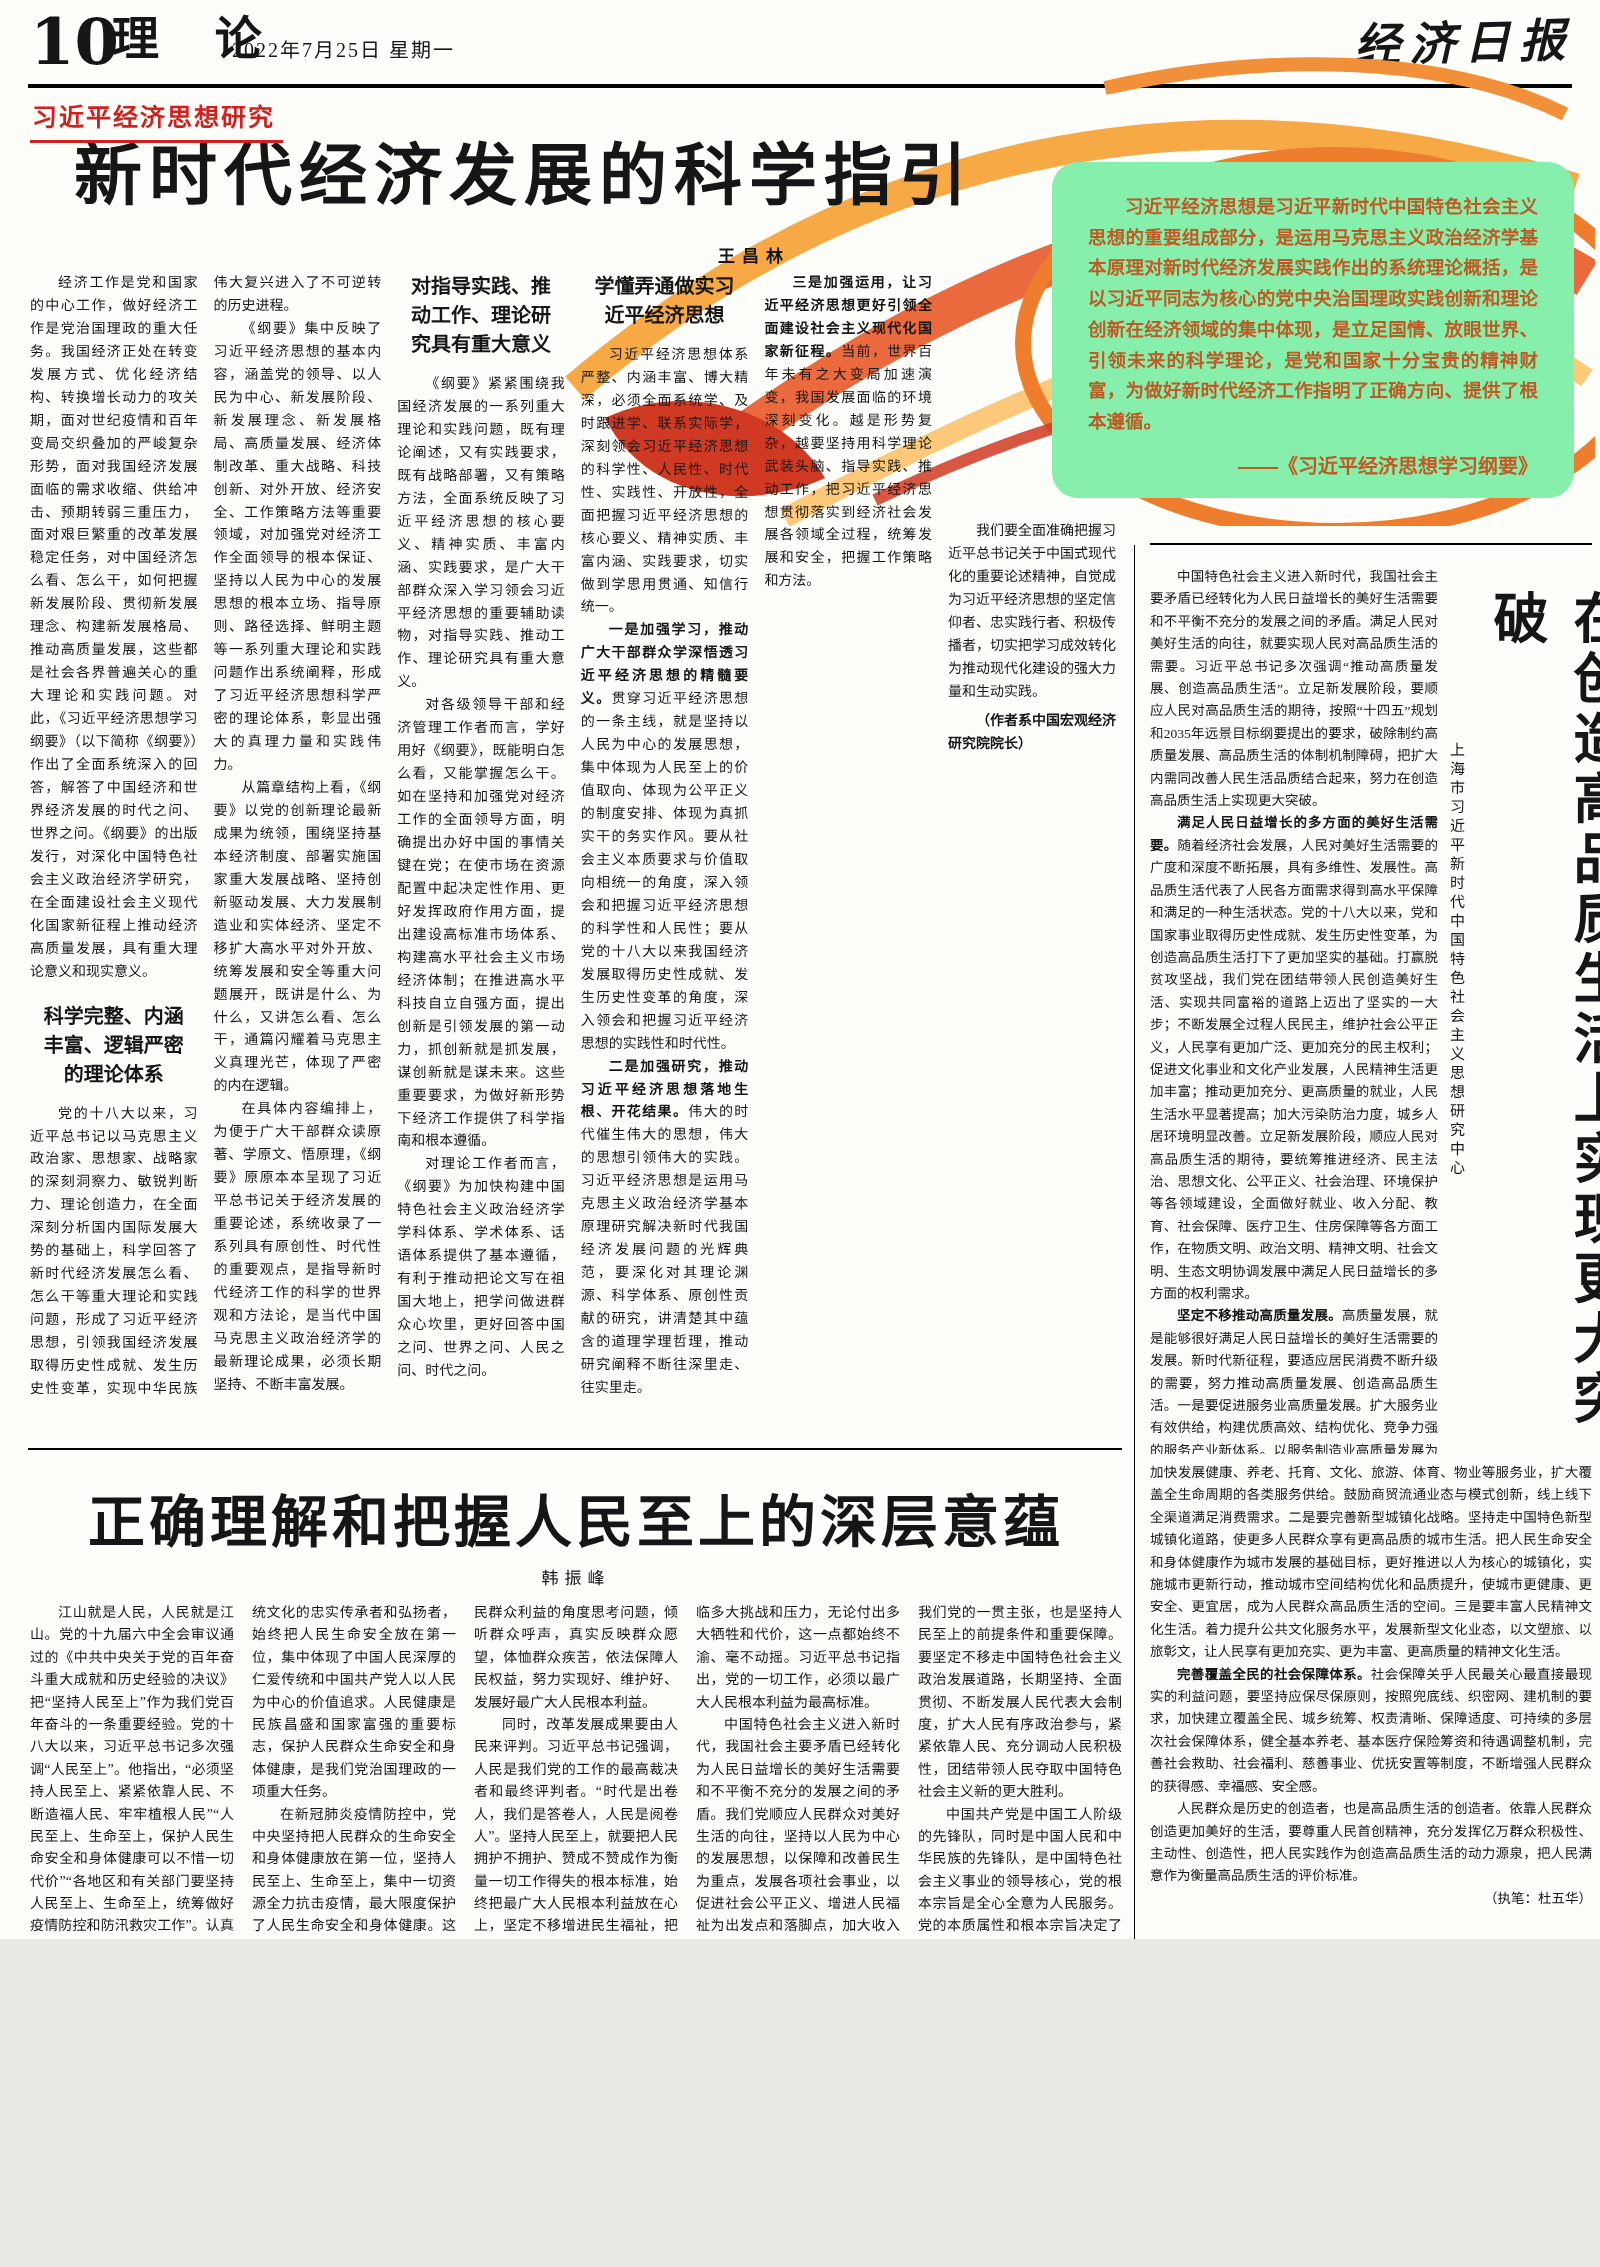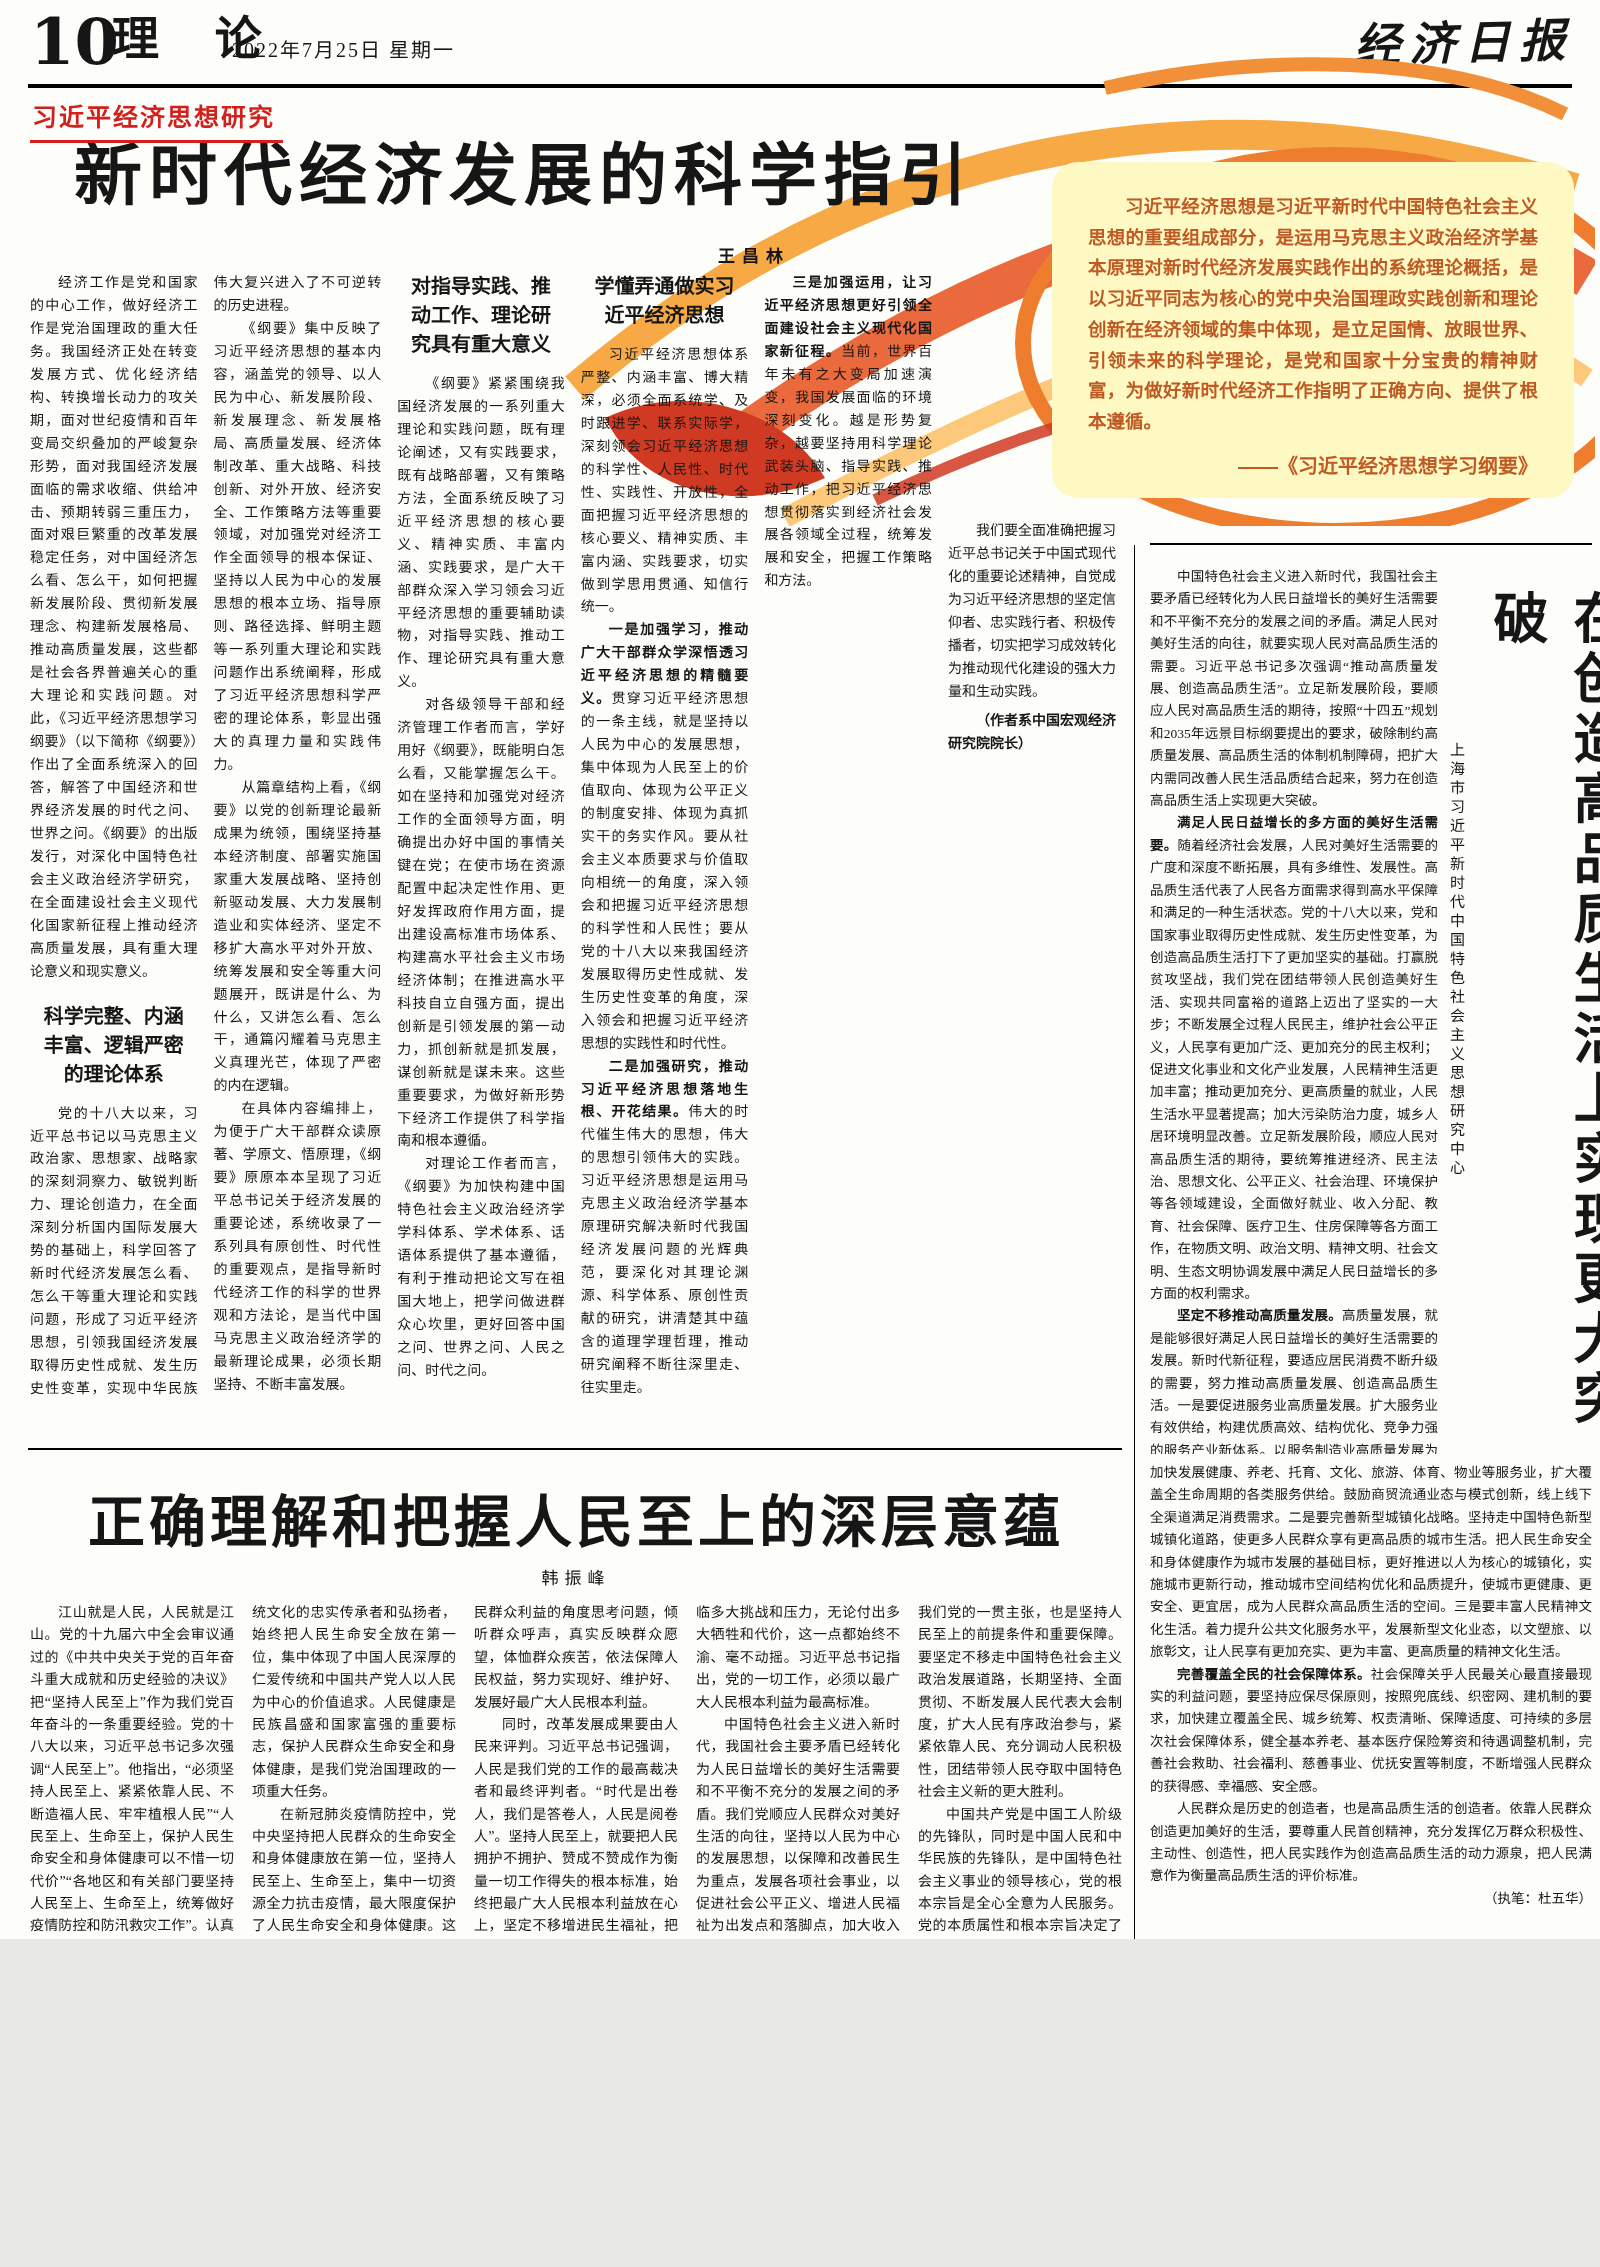--- a/index.html
+++ b/index.html
@@ -16,21 +16,21 @@
   .header-rule{left:28px;top:84px;width:1544px;height:4px;background:#000;}
 
   
   .kicker{left:30px;top:97px;font-size:25px;font-weight:900;color:#d2201d;
           font-family:"Liberation Sans",sans-serif;border-bottom:3px solid #d2201d;
           padding:0 8px 7px 2px;letter-spacing:2px;z-index:6;}
   .flames{left:545px;top:48px;width:1050px;height:478px;z-index:1;}
   .main-headline{left:74px;top:120px;margin:0;font-size:68px;font-weight:900;letter-spacing:7px;
                  font-family:"Liberation Sans",sans-serif;white-space:nowrap;z-index:4;}
   .main-byline{left:30px;top:242px;width:760px;text-align:right;font-size:17px;letter-spacing:7px;z-index:4;font-weight:bold;}
-  .quote-box{left:1052px;top:162px;width:522px;height:336px;background:#fef9c3;border-radius:26px;
+  .quote-box{left:1052px;top:162px;width:522px;height:336px;background:#86efac;border-radius:26px;
              padding:30px 36px;box-sizing:border-box;z-index:5;}
   .quote-text{margin:0;color:#c05a24;font-size:18.5px;line-height:1.66;font-weight:700;
               text-indent:2em;text-align:justify;font-family:"Liberation Sans",sans-serif;}
   .quote-attr{margin:12px 0 0;color:#c05a24;font-size:20px;font-weight:900;text-align:right;
               font-family:"Liberation Sans",sans-serif;}
 
   .main-cols{left:30px;top:272px;width:902px;height:1168px;column-count:5;column-gap:16px;
              column-fill:auto;overflow:hidden;font-size:14px;line-height:1.64;text-align:justify;z-index:2;}
   .main-tail{left:948px;top:520px;width:168px;height:918px;overflow:hidden;
              font-size:14px;line-height:1.64;text-align:justify;z-index:2;}

